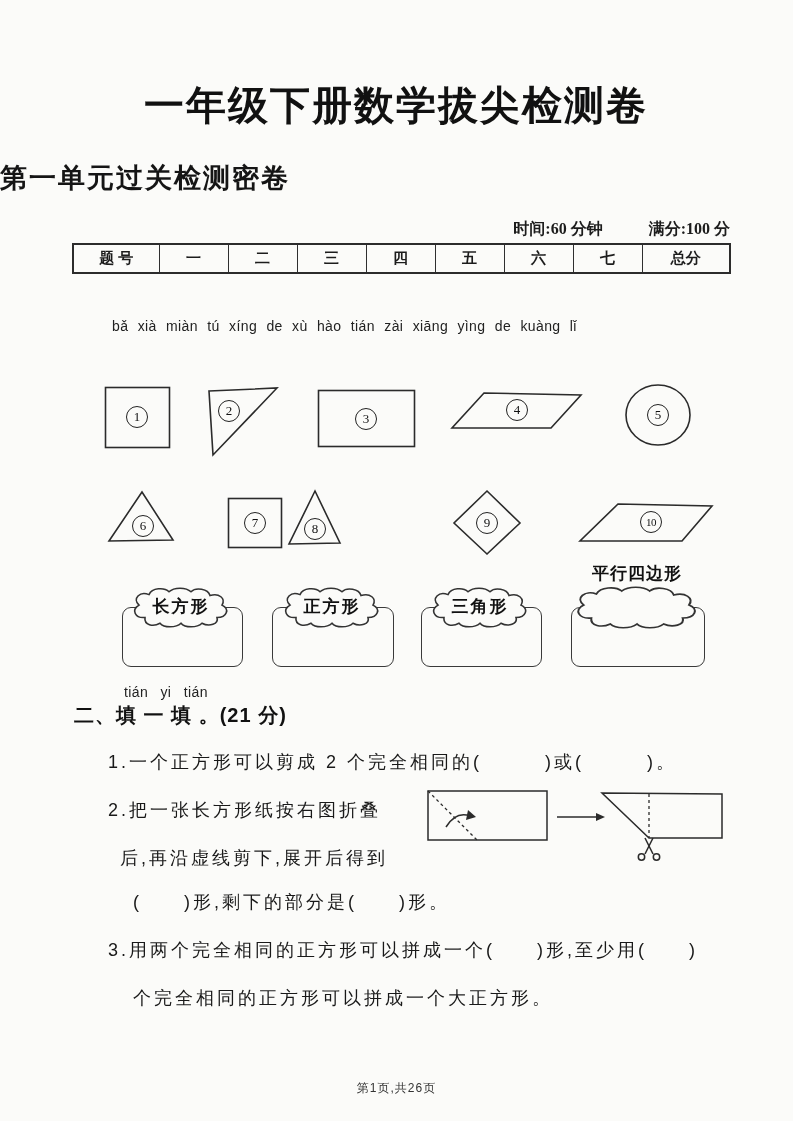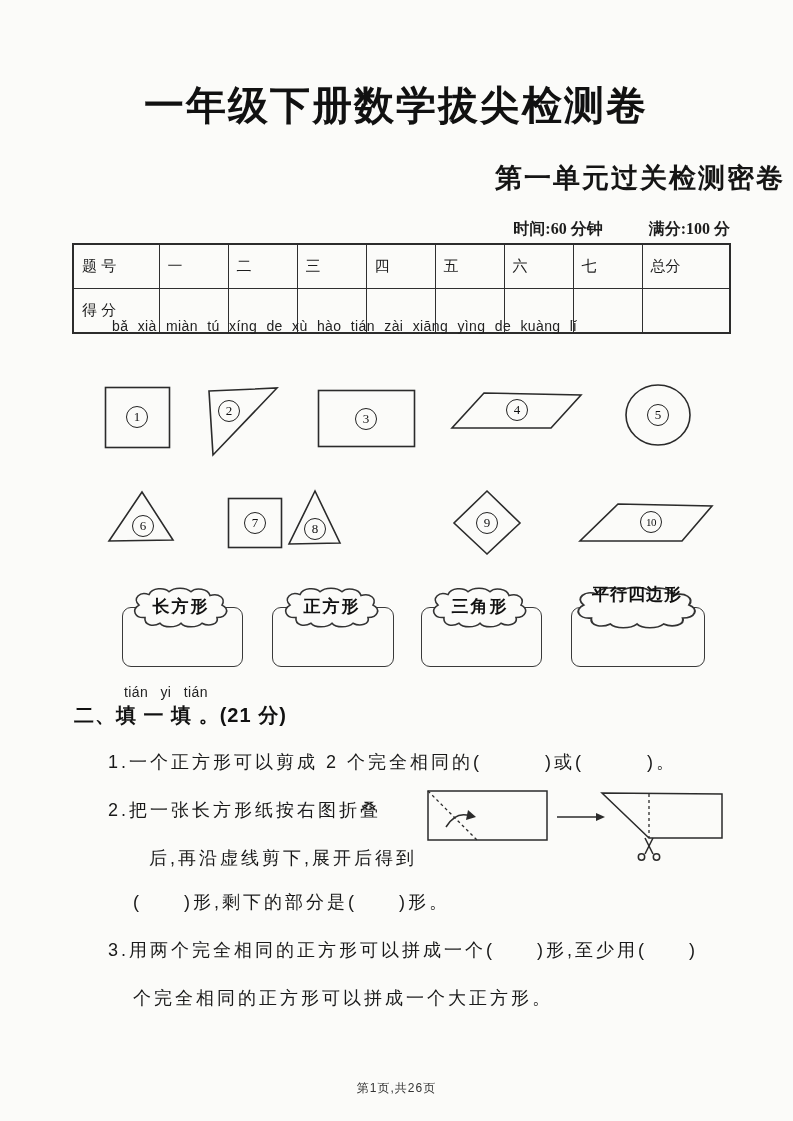--- a/index.html
+++ b/index.html
@@ -8,39 +8,39 @@
     background:#fbfbf9; color:#1c1c1c; overflow:hidden;
     font-family:"Liberation Serif", serif;
   }
 
   .title {
     position:absolute; top:78px; left:0; width:792px; text-align:center;
     font-family:"Liberation Sans", sans-serif; font-weight:900;
     font-size:40px; letter-spacing:2px; color:#111;
   }
   .subtitle {
-    position:absolute; top:160px; left:0; width:785px; text-align:right;
+    position:absolute; top:160px; left:0; width:785px; text-align:left;
     font-family:"Liberation Serif", serif; font-weight:bold;
     font-size:27px; letter-spacing:2px; color:#151515;
   }
   .meta {
     position:absolute; top:219px; right:63px;
     font-family:"Liberation Serif", serif; font-weight:bold; font-size:16px;
   }
   .meta span { margin-left:42px; }
 
   .score-table { position:absolute; left:72px; top:243px; }
   .score-table table {
     border-collapse:collapse; table-layout:fixed; width:658px;
     font-family:"Liberation Sans", sans-serif; font-size:15px; color:#1c1c1c;
     border:2.5px solid #2c2c2c;
   }
   .score-table td, .score-table th {
-    border:1.2px solid #2f2f2f; height:27px; 
-    font-weight:normal; padding:8px;
+    border:1.2px solid #2f2f2f; height:27px; text-align:center;
+    font-weight:bold; padding:0;
   }
 
   .pinyin {
     position:absolute; font-family:"Liberation Sans", sans-serif;
     font-size:14px; color:#222; letter-spacing:0.4px; word-spacing:5px;
     white-space:nowrap;
   }
   .heading {
     position:absolute; font-family:"Liberation Sans", sans-serif;
     font-weight:bold; font-size:20px; letter-spacing:1px; color:#111;
@@ -118,31 +118,20 @@
         <td>题 号</td>
         <td>一</td>
         <td>二</td>
         <td>三</td>
         <td>四</td>
         <td>五</td>
         <td>六</td>
         <td>七</td>
         <td>总分</td>
       </tr>
-      <tr>
-        <td>得 分</td>
-        <td></td>
-        <td></td>
-        <td></td>
-        <td></td>
-        <td></td>
-        <td></td>
-        <td></td>
-        <td></td>
-      </tr>
     </tbody>
       </table>
   </div>
 
   <div class="pinyin" style="left:112px; top:318px;">bǎ xià miàn tú xíng de  xù hào tián zài xiāng yìng de kuàng  lǐ</div>
 
   <svg class="shape" style="left:104px; top:386px;" width="67" height="63">
     <rect x="1.5" y="1.5" width="64" height="60"></rect>
   </svg>
   <svg class="shape" style="left:205px; top:385px;" width="76" height="73">
@@ -200,29 +189,29 @@
   <div class="catbox" style="left:421px; top:607px; width:119px; height:58px;"></div>
   <svg class="cloud" style="left:428px; top:586px;" width="104" height="42" viewBox="0 0 104 44" preserveAspectRatio="none">
     <path d="M 16 33 C 6 34, 2 25, 10 20 C 3 13, 11 5, 20 9 C 23 2, 35 1, 40 6 C 45 1, 57 1, 62 6 C 67 1, 79 3, 81 10 C 90 7, 97 13, 93 20 C 101 24, 98 33, 88 33 C 90 40, 80 43, 73 39 C 68 44, 56 44, 52 39 C 47 44, 35 44, 31 39 C 24 43, 15 41, 16 33 Z"></path>
   </svg>
   <span class="cloud-label" style="left:428px; top:592px; width:104px;">三角形</span>
 
   <div class="catbox" style="left:571px; top:607px; width:132px; height:58px;"></div>
   <svg class="cloud" style="left:571px; top:585px;" width="132" height="44" viewBox="0 0 104 44" preserveAspectRatio="none">
     <path d="M 16 33 C 6 34, 2 25, 10 20 C 3 13, 11 5, 20 9 C 23 2, 35 1, 40 6 C 45 1, 57 1, 62 6 C 67 1, 79 3, 81 10 C 90 7, 97 13, 93 20 C 101 24, 98 33, 88 33 C 90 40, 80 43, 73 39 C 68 44, 56 44, 52 39 C 47 44, 35 44, 31 39 C 24 43, 15 41, 16 33 Z"></path>
   </svg>
-  <span class="cloud-label" style="left:571px; top:580px; width:132px; letter-spacing:1px;">平行四边形</span>
+  <span class="cloud-label" style="left:571px; top:559px; width:132px; letter-spacing:1px;">平行四边形</span>
 
   <div class="pinyin" style="left:124px; top:684px; word-spacing:8px;">tián yi tián</div>
   <div class="heading" style="left:74px; top:702px;">二、填 一 填 。(21 分)</div>
 
   <div class="item" style="left:108px; top:750px;">1.一个正方形可以剪成 2 个完全相同的(　　　)或(　　　)。</div>
 
   <div class="item" style="left:108px; top:798px;">2.把一张长方形纸按右图折叠</div>
-  <div class="item" style="left:149px; top:846px;text-align:center;">后,再沿虚线剪下,展开后得到</div>
+  <div class="item" style="left:120px; top:846px;text-align:center;">后,再沿虚线剪下,展开后得到</div>
   <div class="item" style="left:133px; top:890px;">(　　)形,剩下的部分是(　　)形。</div>
 
   <svg class="figure" style="left:420px; top:785px;" width="320" height="78">
     <rect class="stroke" x="8" y="6" width="119" height="49"></rect>
     <line class="dash" x1="8" y1="6" x2="57" y2="55"></line>
     <path class="stroke" d="M 26 42 Q 36 26 50 31"></path>
     <polygon class="fillhead" points="48,25 56,32 46,35"></polygon>
     <line class="stroke" x1="137" y1="32" x2="176" y2="32"></line>
     <polygon class="fillhead" points="176,28 185,32 176,36"></polygon>
     <path class="stroke" d="M 182 8 L 302 9 L 302 53 L 229 53 Z"></path>

